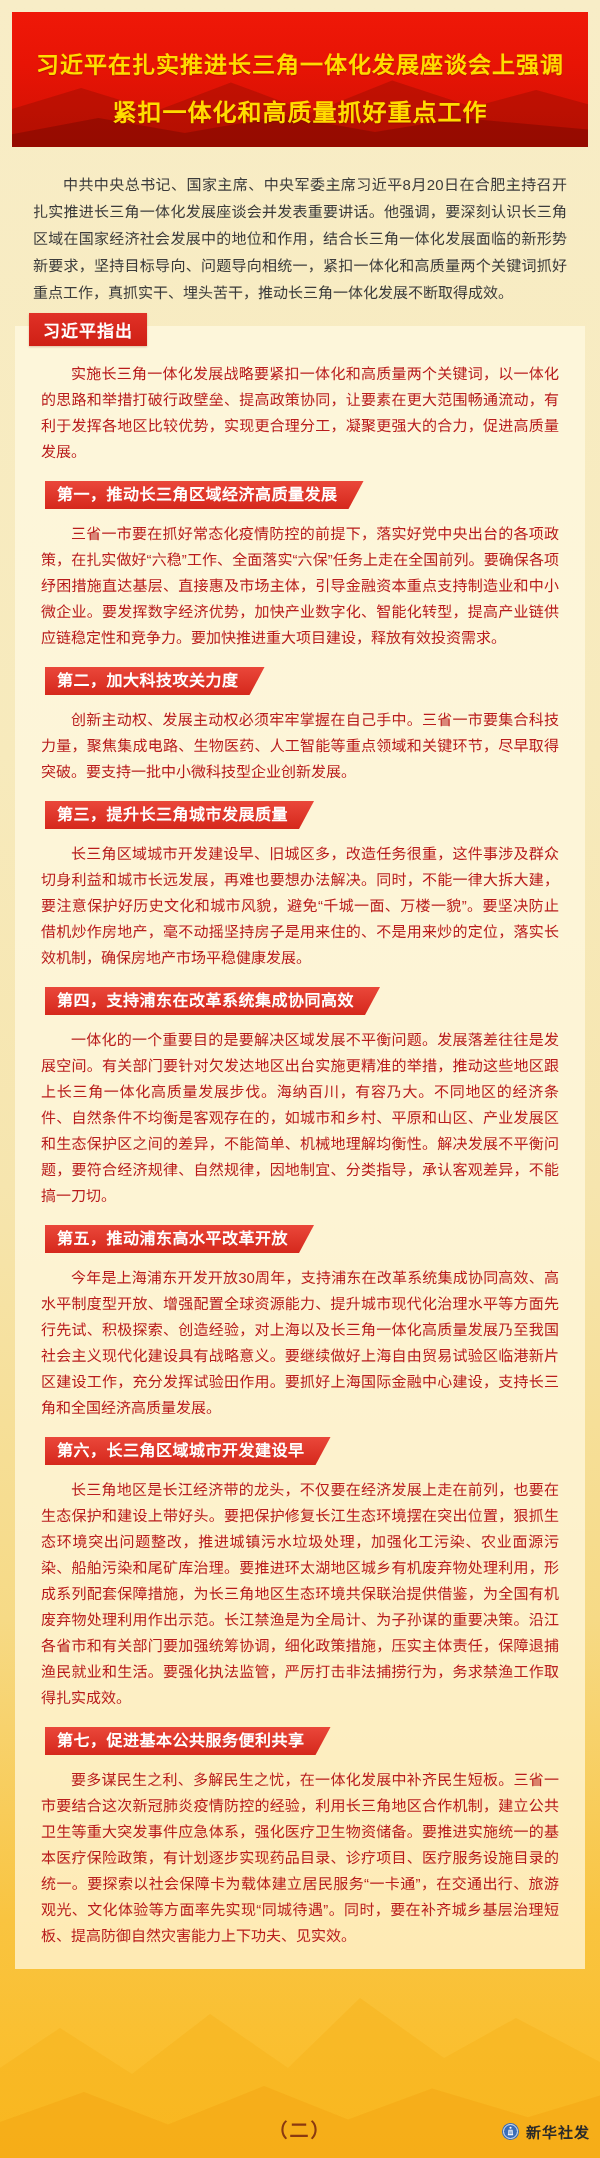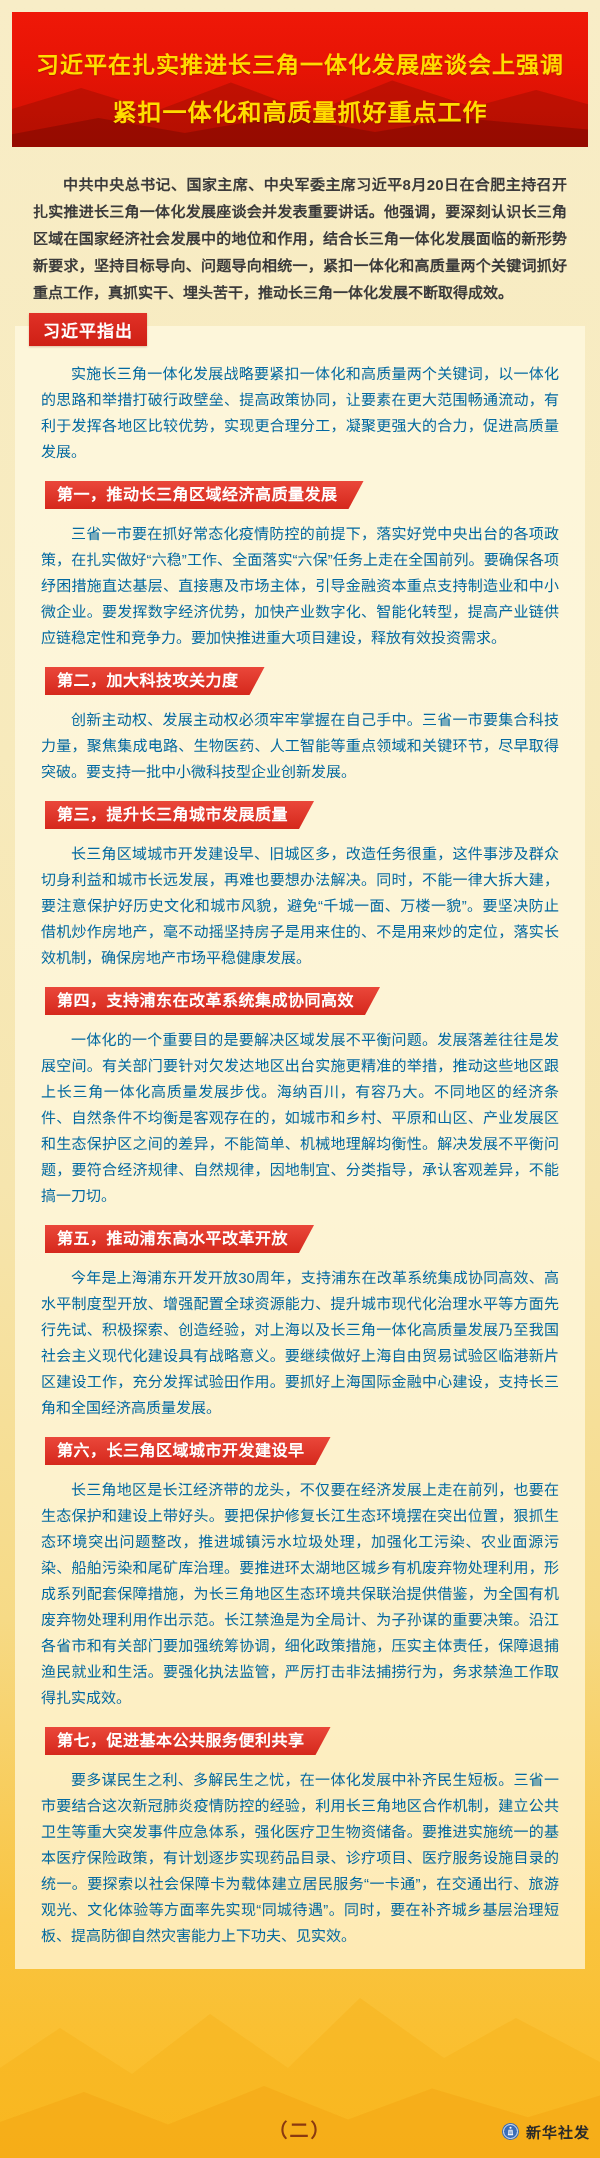--- a/index.html
+++ b/index.html
@@ -31,37 +31,37 @@
   .banner h1{
     color:#ffdc00; font-weight:bold; line-height:47px;
     text-shadow:0 1px 1px rgba(100,0,0,.35); letter-spacing:1px;
   }
   .t1{ font-size:23px; }
   .t2,.t3{ font-size:24px; }
   
   .intro{
     margin:24px 0 20px 0; padding:0 33px;
     font-size:15px; line-height:27px; color:#3b3b3b;
-    text-align:justify; text-indent:2em;font-weight:bold;
+    text-align:justify; text-indent:2em;
   }
   
   .panel{
     position:relative; margin:13px 15px 0 15px;
     background:rgba(255,250,227,.72);
     padding:0 26px 20px 26px;
   }
   .badge{
     position:relative; top:-13px; left:-12px; display:inline-block;
     background:linear-gradient(180deg,#e03126,#cf1f15);
     color:#ffffff; font-size:17px; font-weight:bold;
     padding:4px 14px; letter-spacing:1px;
     box-shadow:0 1px 2px rgba(120,20,0,.25);
   }
   .para{
-    font-size:15px; line-height:26px; color:#0369a1;
+    font-size:15px; line-height:26px; color:#b91c1c;
     text-align:justify; text-indent:2em;
   }
   .lead{ margin-top:2px; }
   .ribbon{
     display:inline-block; margin:16px 0 12px 4px;
     background:linear-gradient(180deg,#ea473a,#d5281c);
     color:#ffffff; font-size:16px; font-weight:bold;
     height:28px; line-height:28px; padding:0 26px 0 12px;
     clip-path:polygon(0 0,100% 0,calc(100% - 15px) 100%,0 100%);
     letter-spacing:.5px;

